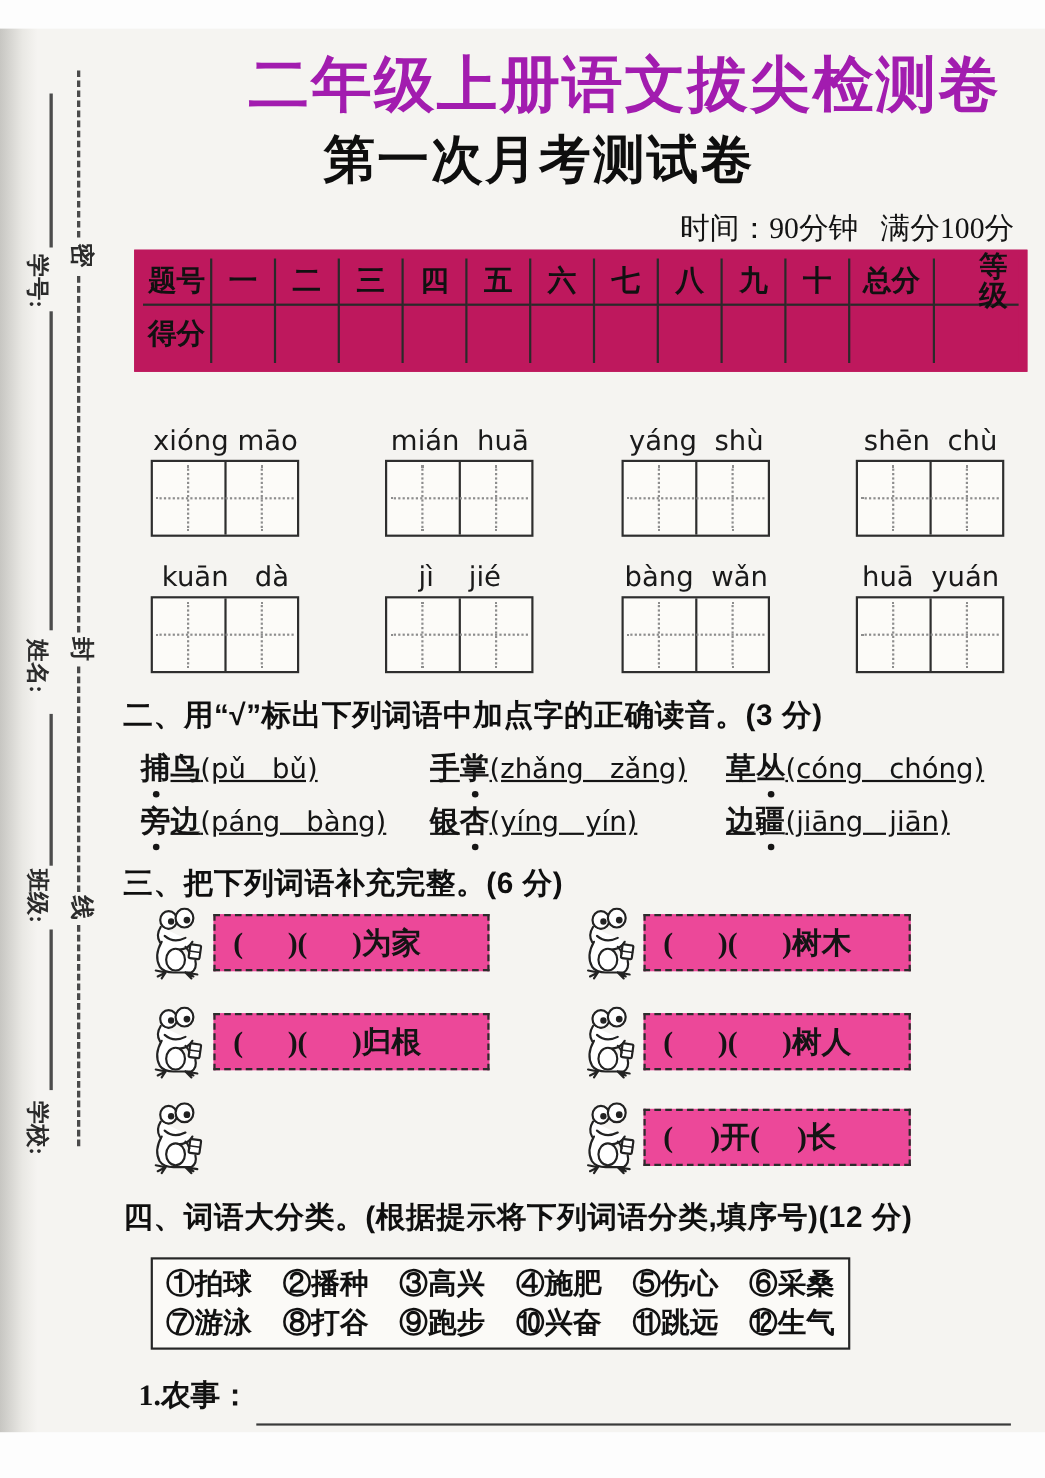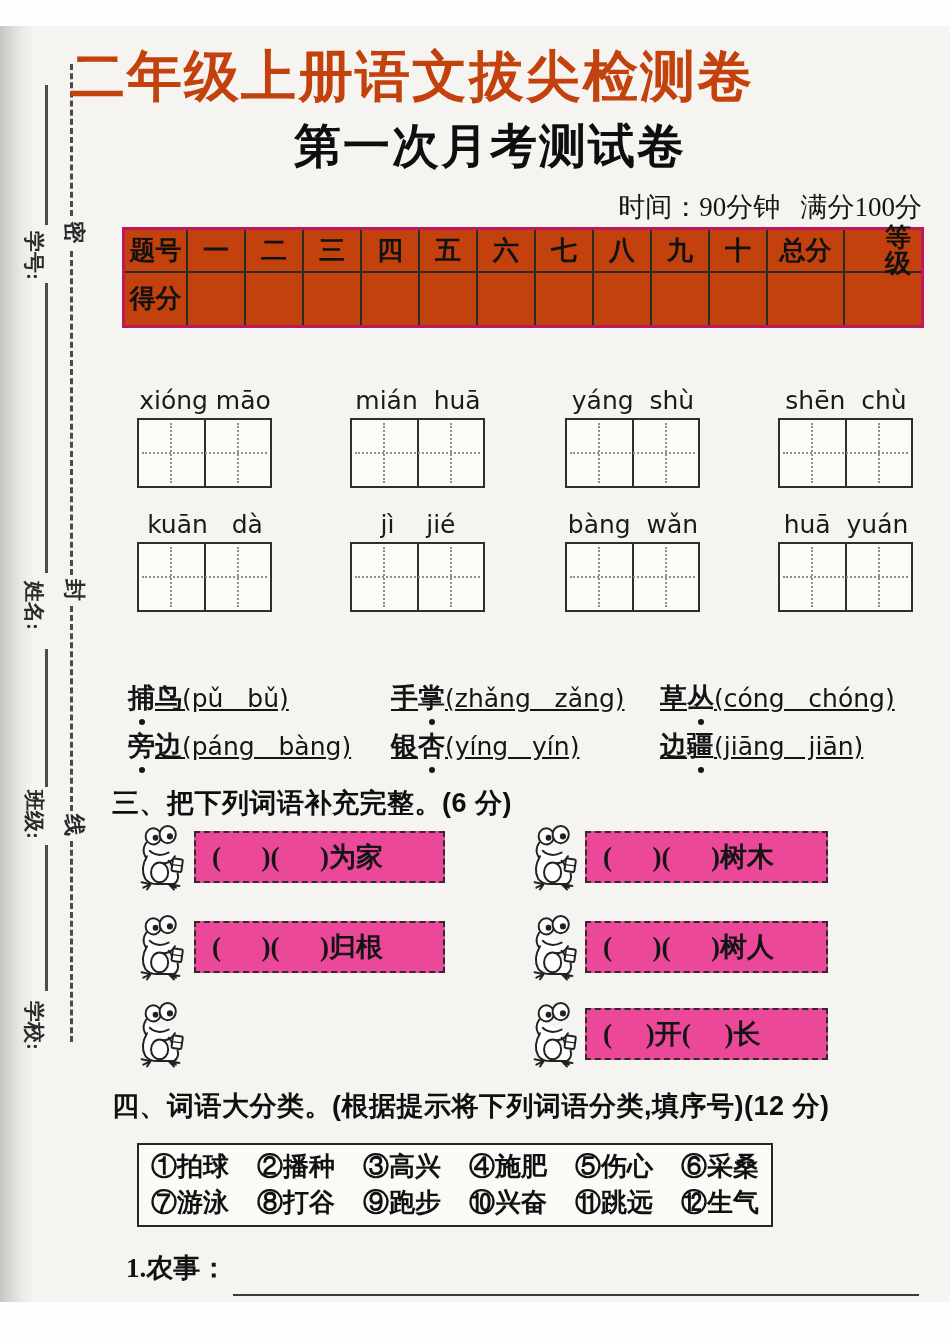--- a/index.html
+++ b/index.html
@@ -17,31 +17,31 @@
 
   
   .seal-solid { position:absolute; left:45px; width:0; border-left:3px solid #4c4c4c; }
   .seal-dash  { position:absolute; left:70px; width:0; border-left:3px dashed #4a4a4a; }
   .seal-label { position:absolute; left:46px; transform:rotate(90deg); transform-origin:0 0;
     font:700 21px/24px "Liberation Serif","DejaVu Serif",serif; color:#2b2b2b; white-space:nowrap; }
   .seal-char  { position:absolute; left:87px; transform:rotate(90deg); transform-origin:0 0;
     font:700 22px/26px "Liberation Serif","DejaVu Serif",serif; color:#2b2b2b; }
 
   
-  .title { position:absolute; left:70px; right:40px; top:44px; text-align:left;
-    font:700 55px/1.2 "Liberation Serif","DejaVu Serif",serif; color:#c2410c; letter-spacing:2px; }
+  .title { position:absolute; left:70px; right:40px; top:44px; text-align:right;
+    font:700 55px/1.2 "Liberation Serif","DejaVu Serif",serif; color:#a21caf; letter-spacing:2px; }
   .subtitle { position:absolute; left:70px; right:40px; top:118px; text-align:center;
     font:700 47px/1.2 "Liberation Serif","DejaVu Serif",serif; color:#0e0e0e; letter-spacing:2px; }
   .meta { position:absolute; right:28px; top:191px;
     font:400 27px/1.2 "Liberation Serif","DejaVu Serif",serif; color:#141414; white-space:pre; }
 
   
   .score-table { position:absolute; left:122px; top:227px; display:grid;
     grid-template-columns:63px repeat(10,58px) 77px 76px; grid-template-rows:43px 52px;
-    border:3px solid #be185d; background:#c2410c; }
+    border:8px solid #be185d; background:#be185d; }
   .score-table > div { border-right:2px solid #2a2a2a; border-bottom:2px solid #2a2a2a;
     display:flex; align-items:center; justify-content:center;
     font:700 26px/1 "Liberation Serif","DejaVu Serif",serif; color:#111; }
   .score-table > div:nth-child(13n) { border-right:none;padding-left:40px; }
   .score-table > div:nth-child(n+14) { border-bottom:none; }
 
   
   .sec-title { position:absolute; left:112px;
     font:800 27px/1.3 "Liberation Sans","DejaVu Sans",sans-serif; color:#0f0f0f; letter-spacing:0.5px; }
 
@@ -177,20 +177,21 @@
     </div>
   <div class="pgrid" style="left:565px;top:542px">
       <div class="cell"></div>
       <div class="cell"></div>
     </div>
   <div class="pgrid" style="left:778px;top:542px">
       <div class="cell"></div>
       <div class="cell"></div>
     </div>
 
+  <div class="sec-title" style="top:633px">二、用“√”标出下列词语中加点字的正确读音。(3 分)</div>
 
   <div class="s2-item" style="left:128px;top:682px"><span></span><span class="dotchar">捕</span><span>鸟</span><span class="opts">(pǔ   bǔ)</span></div>
   <div class="s2-item" style="left:391px;top:682px"><span>手</span><span class="dotchar">掌</span><span></span><span class="opts">(zhǎng   zǎng)</span></div>
   <div class="s2-item" style="left:660px;top:682px"><span>草</span><span class="dotchar">丛</span><span></span><span class="opts">(cóng   chóng)</span></div>
   <div class="s2-item" style="left:128px;top:730px"><span></span><span class="dotchar">旁</span><span>边</span><span class="opts">(páng   bàng)</span></div>
   <div class="s2-item" style="left:391px;top:730px"><span>银</span><span class="dotchar">杏</span><span></span><span class="opts">(yíng   yín)</span></div>
   <div class="s2-item" style="left:660px;top:730px"><span>边</span><span class="dotchar">疆</span><span></span><span class="opts">(jiāng   jiān)</span></div>
 
   <div class="sec-title" style="top:786px">三、把下列词语补充完整。(6 分)</div>
 

